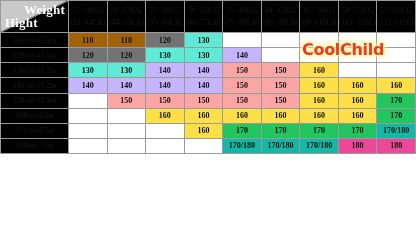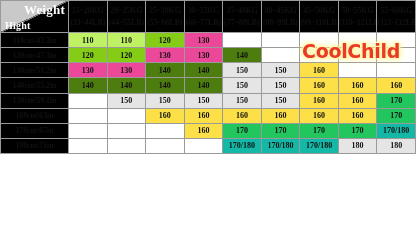--- a/index.html
+++ b/index.html
@@ -57,21 +57,21 @@
     right: 3px;
     font-size: 13px;
     font-weight: bold;
     color: #ffffff;
     letter-spacing: .2px;
   }
   .corner-hight {
     position: absolute;
     bottom: 1px;
     left: 4px;
-    font-size: 10px;
+    font-size: 13px;
     font-weight: bold;
     color: #ffffff;
     letter-spacing: .2px;
   }
   
   td.colhead {
     background: #000000;
     border: 1px solid #000000;
     color: #ffffff;
     height: 31px;
@@ -89,36 +89,36 @@
     color: #ffffff;
     width: 67px;
     font-size: 6.5px;
     font-weight: bold;
     text-align: left;
     padding-left: 4px;
     letter-spacing: -0.1px;
   }
   
   .c-blank  { background: #ffffff; }
-  .c-yellow { background: #bef264; font-family: Liberation Serif, serif; }
-  .c-brown  { background: #84cc16; }
-  .c-green  { background: #ec4899; }
-  .c-gold   { background: #4d7c0f; }
-  .c-ltgrn  { background: #e5e5e5; }
+  .c-yellow { background: #a16207; font-family: Liberation Serif, serif; }
+  .c-brown  { background: #737373; }
+  .c-green  { background: #5eead4; }
+  .c-gold   { background: #c4b5fd; }
+  .c-ltgrn  { background: #fca5a5; }
   .c-pink   { background: #fde047; }
   .c-orange { background: #22c55e; }
   .c-cyan   { background: #14b8a6; }
-  .c-purple { background: #e5e5e5; }
+  .c-purple { background: #ec4899; }
   
   .watermark {
     position: absolute;
     left: 302px;
     top: 40px;
     font-family: "DejaVu Sans", "Liberation Sans", sans-serif;
-    font-size: 19px;
+    font-size: 16px;
     font-weight: bold;
     color: #e8392a;
     letter-spacing: -0.3px;
     text-shadow:
       0 0 3px #fff9a8, 0 0 5px #fff49a,
       0 0 8px #ffed7a, 1px 1px 0 #fffbcc,
       -1px -1px 0 #fffbcc;
     pointer-events: none;
     white-space: nowrap;
   }

